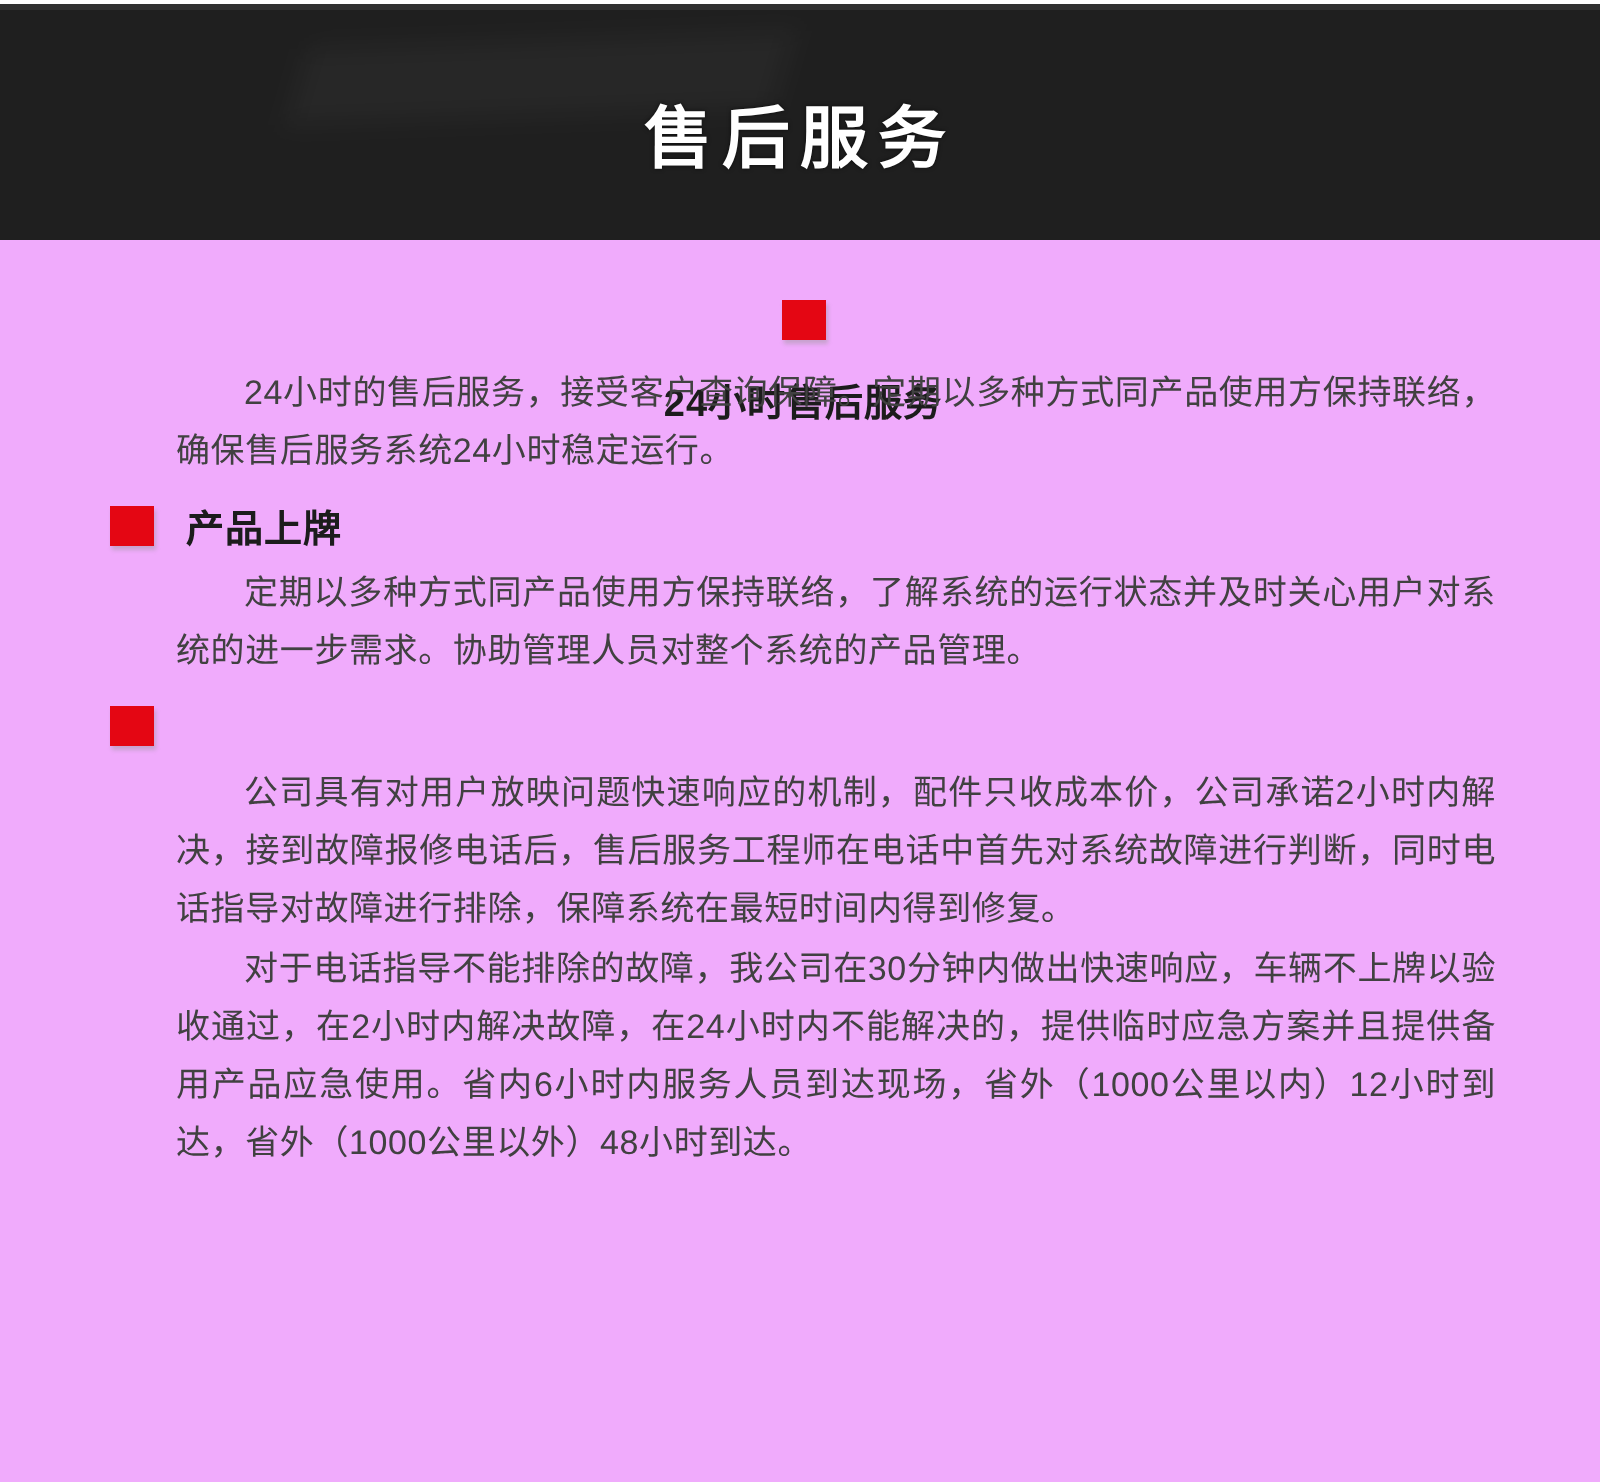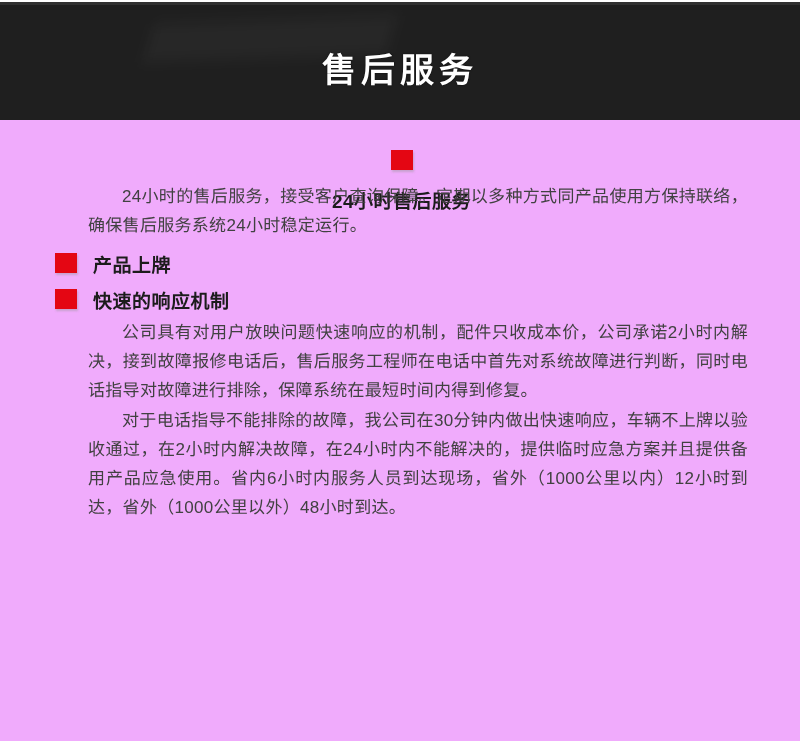--- a/index.html
+++ b/index.html
@@ -115,26 +115,26 @@
         <span class="sec-title">24小时售后服务</span>
       </div>
       <p>24小时的售后服务，接受客户查询保障。定期以多种方式同产品使用方保持联络，确保售后服务系统24小时稳定运行。</p>
     </div>
 
     <div class="section">
       <div class="sec-head">
         <span class="bullet"></span>
         <span class="sec-title">产品上牌</span>
       </div>
+      <p>定期以多种方式同产品使用方保持联络，了解系统的运行状态并及时关心用户对系统的进一步需求。协助管理人员对整个系统的产品管理。</p>
     </div>
 
     <div class="section">
       <div class="sec-head">
         <span class="bullet"></span>
-        <span class="sec-title">快速的响应机制</span>
       </div>
       <p>公司具有对用户放映问题快速响应的机制，配件只收成本价，公司承诺2小时内解决，接到故障报修电话后，售后服务工程师在电话中首先对系统故障进行判断，同时电话指导对故障进行排除，保障系统在最短时间内得到修复。</p>
       <p>对于电话指导不能排除的故障，我公司在30分钟内做出快速响应，车辆不上牌以验收通过，在2小时内解决故障，在24小时内不能解决的，提供临时应急方案并且提供备用产品应急使用。省内6小时内服务人员到达现场，省外（1000公里以内）12小时到达，省外（1000公里以外）48小时到达。</p>
     </div>
 
 
   </div>
 </div>
 
 </body></html>

